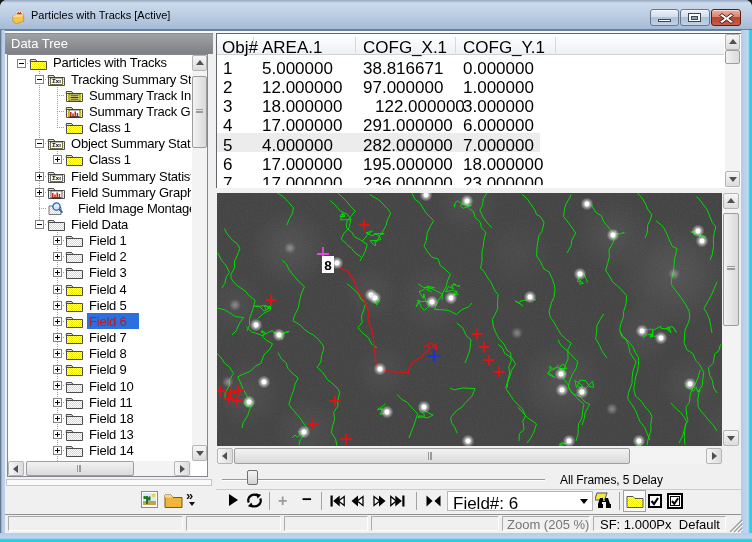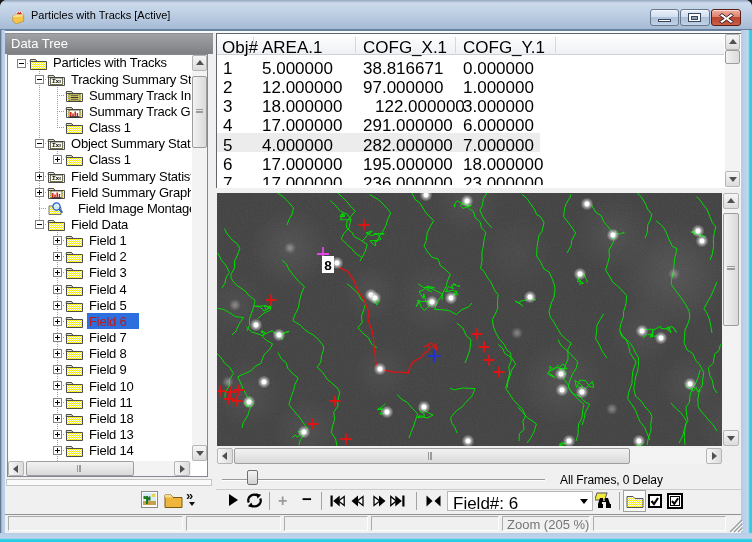--- a/index.html
+++ b/index.html
@@ -707,21 +707,21 @@
     <div class="grip3v" style="left:727px;top:266px;width:8px;"></div>
     <div class="abs sb" style="left:217px;top:448px;width:505px;height:16px;"></div>
     <div class="sbtn sbtnh" style="left:217px;top:448px;width:16px;height:16px;"></div>
     <div class="arr" style="left:222px;top:452px;border-top:4px solid transparent;border-bottom:4px solid transparent;border-right:5px solid #505050;"></div>
     <div class="sbtn sbtnh" style="left:706px;top:448px;width:16px;height:16px;"></div>
     <div class="arr" style="left:712px;top:452px;border-top:4px solid transparent;border-bottom:4px solid transparent;border-left:5px solid #505050;"></div>
     <div class="thumbh" style="left:234px;top:448px;width:396px;height:16px;"></div>
     <div class="grip3h" style="left:428px;top:452px;height:8px;"></div>
     <div class="abs" style="left:222px;top:479px;width:323px;height:1px;background:#9a9a9a;box-shadow:0 1px 0 #fff;"></div>
     <div class="abs" style="left:247px;top:470px;width:11px;height:15px;background:linear-gradient(180deg,#f4f4f4,#d2d2d2);border:1px solid #707070;border-radius:2px;"></div>
-    <div class="abs" style="left:560px;top:473px;font-size:12px;letter-spacing:-0.1px;color:#000;white-space:nowrap;">All Frames, 0 Delay</div>
+    <div class="abs" style="left:560px;top:473px;font-size:12px;letter-spacing:-0.1px;color:#000;white-space:nowrap;">All Frames, 5 Delay</div>
     <div class="abs" style="left:216px;top:489px;width:525px;height:1px;background:#cccccc;"></div>
     <div class="tsep" style="left:269px;"></div>
     <div class="tsep" style="left:321px;"></div>
     <div class="tsep" style="left:416px;"></div>
     <div class="tsep" style="left:619px;"></div>
     <div class="arr" style="left:229px;top:494px;border-top:6px solid transparent;border-bottom:6px solid transparent;border-left:9px solid #000;"></div>
     <svg class="abs" style="left:246px;top:493px" width="17" height="15" viewBox="0 0 17 15">
 <path d="M2.8,9.5 a5.8,5.5 0 0 1 2,-6.8 a6,5.5 0 0 1 6.2,-0.4" fill="none" stroke="#000" stroke-width="2.3"></path>
 <path d="M14.2,5.5 a5.8,5.5 0 0 1 -2,6.8 a6,5.5 0 0 1 -6.2,0.4" fill="none" stroke="#000" stroke-width="2.3"></path>
 <path d="M9.6,0.2 l5.6,1.6 -3.6,3.8 z" fill="#000"></path>
@@ -781,16 +781,17 @@
       <path d="M2,5 l2.3,2.8 3.8,-5.5" stroke="#000" stroke-width="2" fill="none"></path>
     </svg>
     <div class="abs" style="left:5px;top:514px;width:736px;height:1px;background:#909090;"></div>
     <div class="seg" style="left:8px;top:516px;width:175px;"></div>
     <div class="seg" style="left:186px;top:516px;width:95px;"></div>
     <div class="seg" style="left:284px;top:516px;width:84px;"></div>
     <div class="seg" style="left:371px;top:516px;width:128px;"></div>
     <div class="seg" style="left:502px;top:516px;width:88px;"></div>
     <div class="seg" style="left:593px;top:516px;width:133px;"></div>
     <div class="abs" style="left:507px;top:517px;font-size:13px;color:#767676;white-space:nowrap;">Zoom (205 %)</div>
+    <div class="abs" style="left:600px;top:517px;font-size:13px;color:#000;white-space:nowrap;">SF: 1.000Px&nbsp;&nbsp;Default</div>
     <svg class="abs" style="left:728px;top:518px" width="16" height="16" viewBox="0 0 16 16">
 <path d="M14,2 L2,14 M14,6 L6,14 M14,10 L10,14" stroke="#9d9d9d" stroke-width="1.4"></path>
 <path d="M15,3 L3,15 M15,7 L7,15 M15,11 L11,15" stroke="#ffffff" stroke-width="1"></path>
 </svg>
   </div>
 </body></html>

